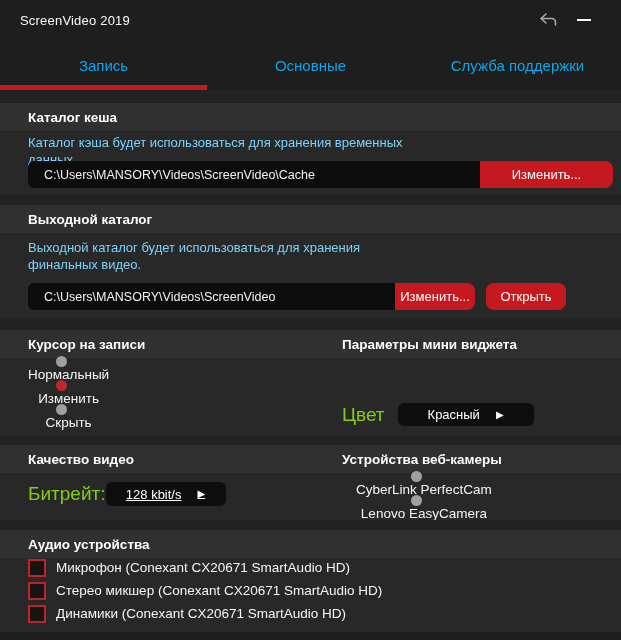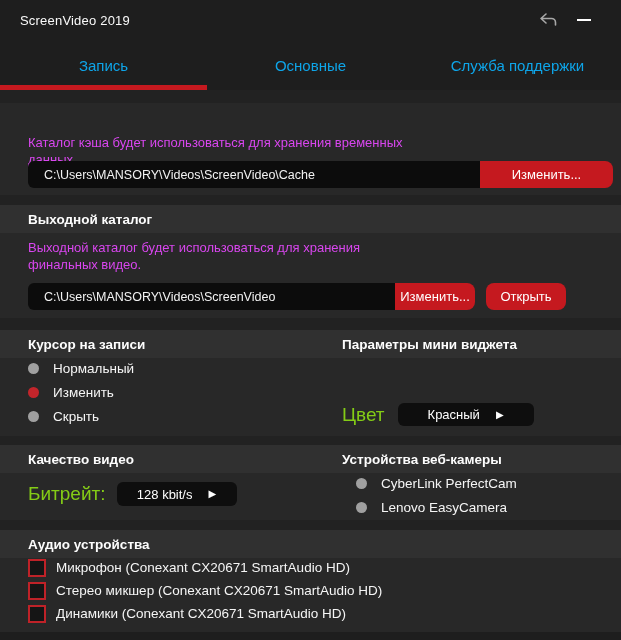--- a/index.html
+++ b/index.html
@@ -30,37 +30,37 @@
   .tab-indicator{position:absolute;left:0;bottom:0;width:207px;height:5px;background:#c5191f;}
   
   .content{position:absolute;top:90px;left:0;width:621px;height:550px;background:#282828;}
   .band{position:absolute;left:0;width:621px;background:#222222;}
   .sec-header{
     position:absolute;left:0;width:621px;height:28px;background:#303030;
     display:flex;align-items:center;font-weight:bold;font-size:13.5px;color:#fdfdfd;
   }
   .sec-header .h-left{margin-left:28px;}
   .sec-header .h-right{position:absolute;left:342px;}
-  .desc{position:absolute;left:28px;max-width:402px;line-height:17px;font-size:13px;color:#d946ef;}
+  .desc{position:absolute;left:28px;max-width:402px;line-height:17px;font-size:13px;color:#7dd3fc;}
   
   .field-row{position:absolute;left:28px;display:flex;height:27px;}
   .path-field{
     background:#0c0c0c;border-radius:6px 0 0 6px;display:flex;align-items:center;
     padding-left:16px;font-size:12.5px;color:#f2f2f2;box-sizing:border-box;
   }
   .btn{
     background:#c5191f;color:#ffffff;border:none;font-size:13px;height:27px;
     display:flex;align-items:center;justify-content:center;cursor:pointer;
     font-family:inherit;
   }
   .btn.attached{border-radius:0 8px 8px 0;}
   .btn.standalone{border-radius:8px;}
   
   .opt-col{position:absolute;display:flex;flex-direction:column;}
-  .opt-row{display:flex;align-items:center;height:24px;cursor:pointer;}
+  .opt-row{display:flex;align-items:center;height:24px;cursor:pointer;flex-direction:column;}
   .dot{width:11px;height:11px;border-radius:50%;background:#a0a0a0;margin-right:14px;flex:0 0 auto;}
   .dot.sel{background:#c3252b;}
   .opt-label{font-size:13.5px;color:#f5f5f5;}
   .cb-row{display:flex;align-items:center;height:23px;cursor:pointer;}
   .cb{
     width:14px;height:14px;border:2px solid #bf2228;background:#151515;
     margin-right:10px;flex:0 0 auto;
   }
   
   .pill{
@@ -96,20 +96,23 @@
       <div class="tab">Основные</div>
       <div class="tab">Служба поддержки</div>
     </div>
     <div class="tab-indicator"></div>
   </div>
 
   <div class="content">
 
     <div class="band" style="top:0;height:13px;"></div>
 
+    <div class="sec-header" style="top:13px;">
+      <span class="h-left">Каталог кеша</span>
+    </div>
     <div class="desc" style="top:44px;">Каталог кэша будет использоваться для хранения временных данных.</div>
     <div class="field-row" style="top:71px;">
       <div class="path-field" style="width:452px;">C:\Users\MANSORY\Videos\ScreenVideo\Cache</div>
       <button class="btn attached" style="width:133px;">Изменить...</button>
     </div>
 
     <div class="band" style="top:105px;height:10px;"></div>
 
     <div class="sec-header" style="top:115px;">
       <span class="h-left">Выходной каталог</span>
@@ -154,21 +157,21 @@
 
     <div class="band" style="top:346px;height:9px;"></div>
 
     <div class="sec-header" style="top:355px;">
       <span class="h-left">Качество видео</span>
       <span class="h-right">Устройства веб-камеры</span>
     </div>
 
     <div style="position:absolute;left:28px;top:392px;display:flex;align-items:center;">
       <span class="inline-label">Битрейт:</span>
-      <div class="pill" style="width:120px;height:24px;margin-left:11px;">
+      <div class="pill" style="width:120px;height:24px;text-decoration:underline;">
         <span>128 kbit/s</span>
         <span class="arrow">▶</span>
       </div>
     </div>
 
     <div class="opt-col" style="left:356px;top:381px;">
       <div class="opt-row">
         <span class="dot"></span>
         <span class="opt-label">CyberLink PerfectCam</span>
       </div>

